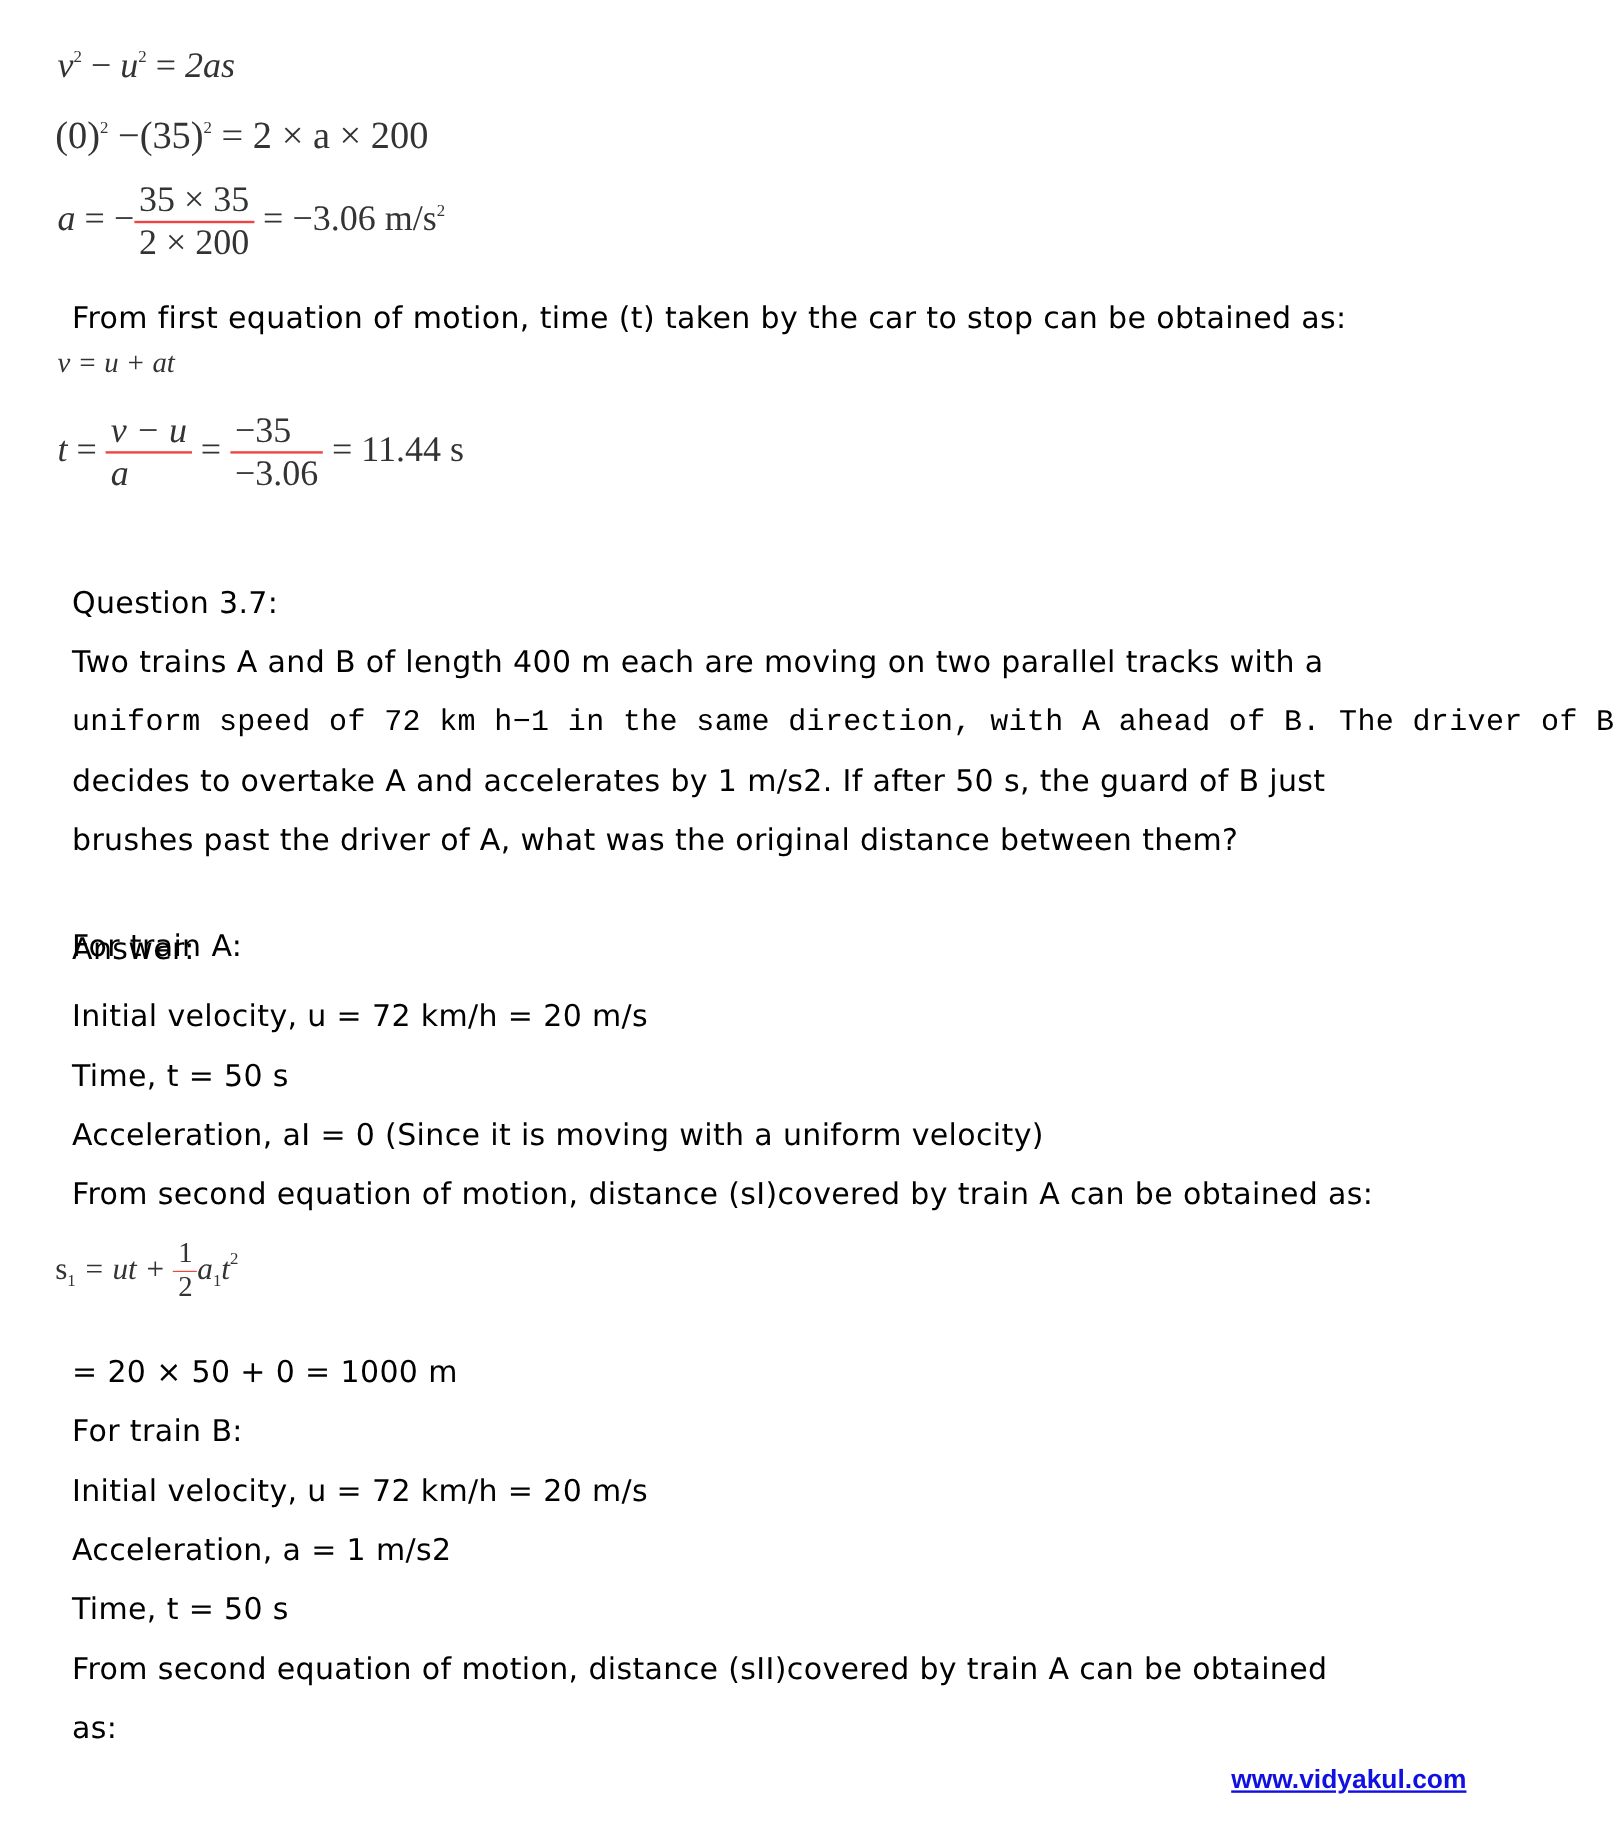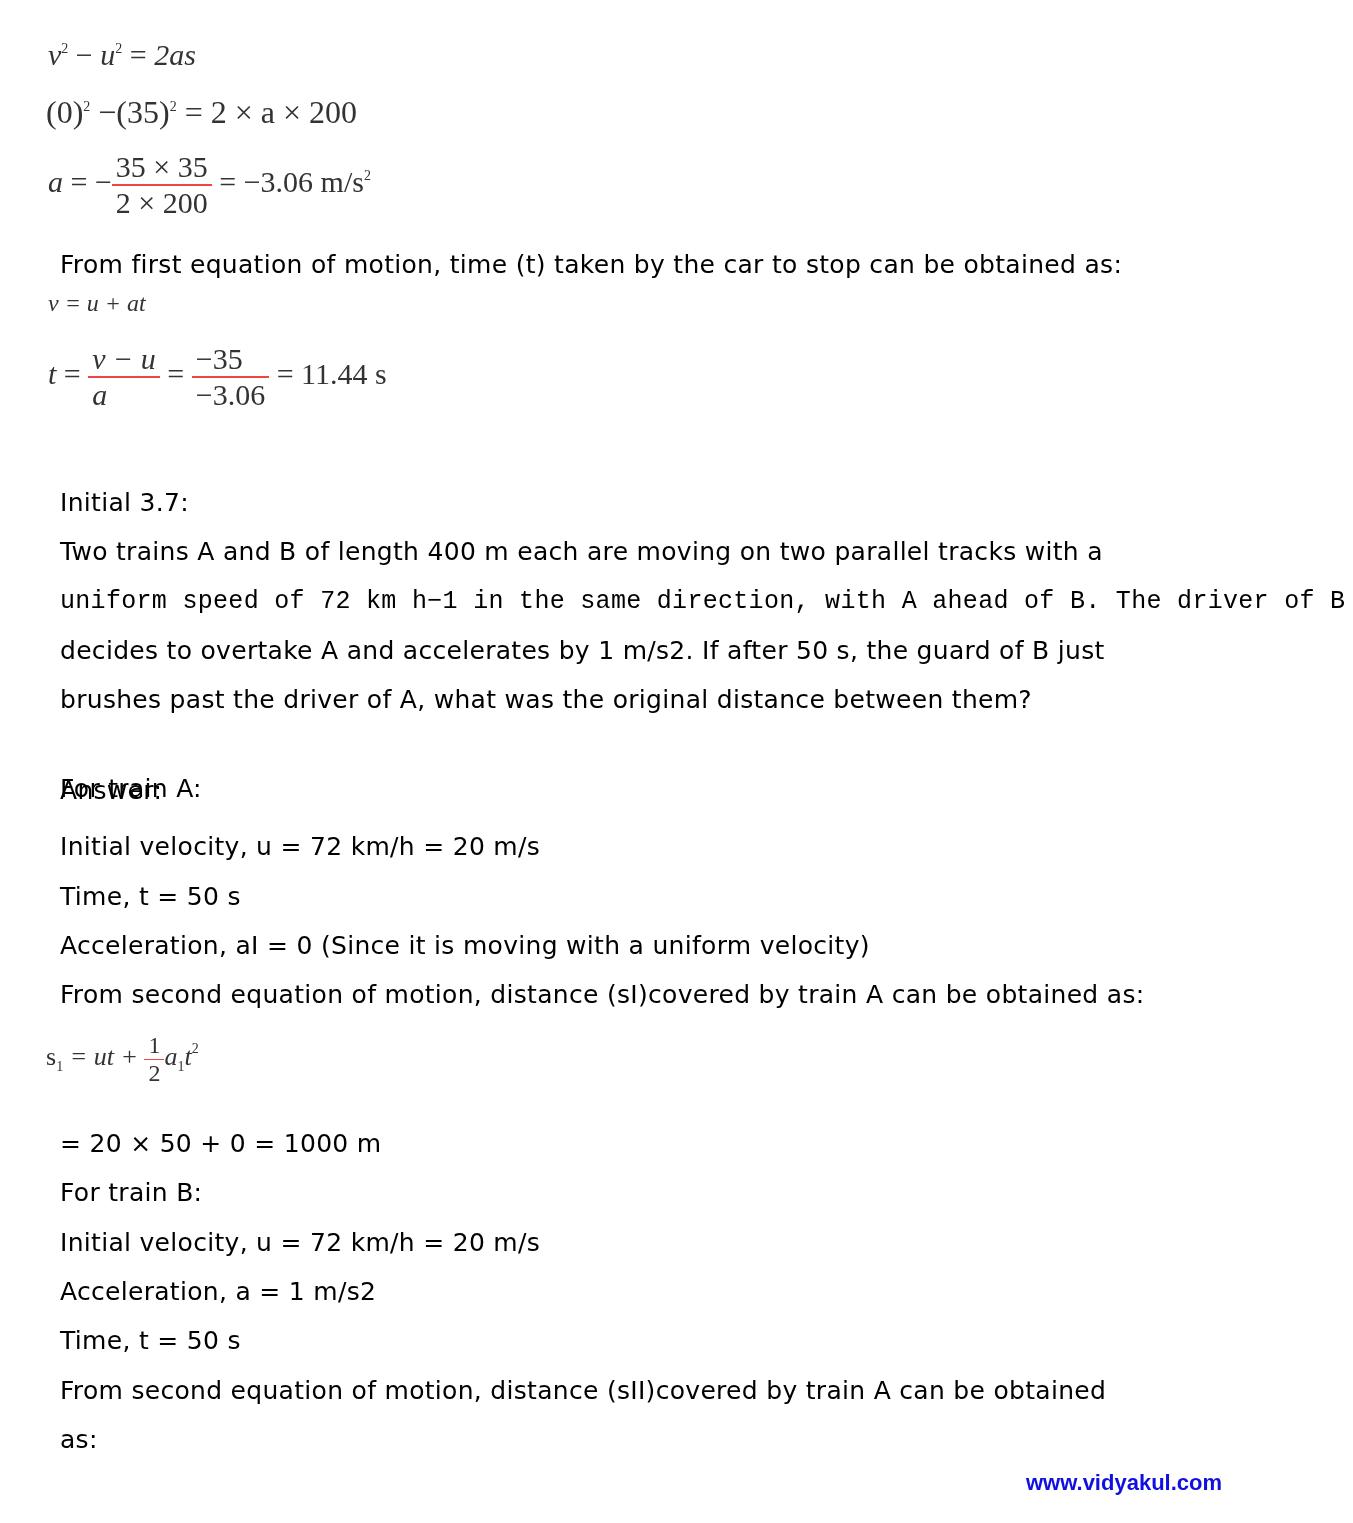--- a/index.html
+++ b/index.html
@@ -5,21 +5,21 @@
   html, body { margin: 0; padding: 0; background: #ffffff; }
   body { width: 1353px; height: 1523px; position: relative; overflow: hidden; color: #000; }
   .txt { position: absolute; left: 44px; font-family: "DejaVu Sans", sans-serif; font-size: 25px; line-height: 30px; white-space: nowrap; color: #000; letter-spacing: 0.3px; margin-left: 16px; }
   .math { position: absolute; font-family: "Liberation Serif", "DejaVu Serif", serif; color: #333; white-space: nowrap; }
   .mi { font-style: italic; }
   .sup { font-size: 14px; vertical-align: 12px; }
   .sub { font-size: 14px; vertical-align: -6px; }
   .frac { display: inline-block; vertical-align: middle; text-align: left; }
   .frac .num { display: block; padding: 0 4px; }
   .frac .den { display: block; border-top: 2px solid #ef4444; padding: 0 4px; }
-  .footer-link { position: absolute; left: 1026px; top: 1470px; font-family: "Liberation Sans", sans-serif; font-weight: bold; font-size: 22px; color: #1010e0; }
+  .footer-link { position: absolute; left: 1026px; top: 1470px; font-family: "Liberation Sans", sans-serif; font-weight: bold; font-size: 22px; color: #1010e0; text-decoration: underline; }
 </style>
 </head>
 <body>
 
 <div class="math" style="left:48px; top:38px; font-size:30px;text-align:right;">
   <span class="mi">v</span><span class="sup">2</span><span> − </span><span class="mi">u</span><span class="sup">2</span><span> = </span><span class="mi">2as</span>
 </div>
 
 <div class="math" style="left:46px; top:94px; font-size:32px;">
   <span>(0)</span><span class="sup">2</span><span> −</span><span>(35)</span><span class="sup">2</span><span> = 2 × a × 200</span>
@@ -30,21 +30,21 @@
 </div>
 
 <div class="txt" style="top:250px;">From first equation of motion, time (t) taken by the car to stop can be obtained as:</div>
 
 <div class="math mi" style="left:48px; top:290px; font-size:24px;">v = u + at</div>
 
 <div class="math" style="left:48px; top:342px; font-size:30px;">
   <span class="mi">t</span><span> = </span><span class="frac"><span class="num mi">v − u</span><span class="den mi">a</span></span><span> = </span><span class="frac"><span class="num">−35</span><span class="den">−3.06</span></span><span> = 11.44 s</span>
 </div>
 
-<div class="txt" style="top:488px;">Initial 3.7:</div>
+<div class="txt" style="top:488px;">Question 3.7:</div>
 <div class="txt" style="top:537px;">Two trains A and B of length 400 m each are moving on two parallel tracks with a</div>
 <div class="txt" style="top:587px;font-family:Liberation Mono, monospace;">uniform speed of 72 km h−1 in the same direction, with A ahead of B. The driver of B</div>
 <div class="txt" style="top:636px;text-align:right;">decides to overtake A and accelerates by 1 m/s2. If after 50 s, the guard of B just</div>
 <div class="txt" style="top:685px;">brushes past the driver of A, what was the original distance between them?</div>
 
 <div class="txt" style="top:776px;">Answer:</div>
 <div class="txt" style="top:774px;">For train A:</div>
 <div class="txt" style="top:832px;">Initial velocity, u = 72 km/h = 20 m/s</div>
 <div class="txt" style="top:882px;">Time, t = 50 s</div>
 <div class="txt" style="top:931px;">Acceleration, aI = 0 (Since it is moving with a uniform velocity)</div>

